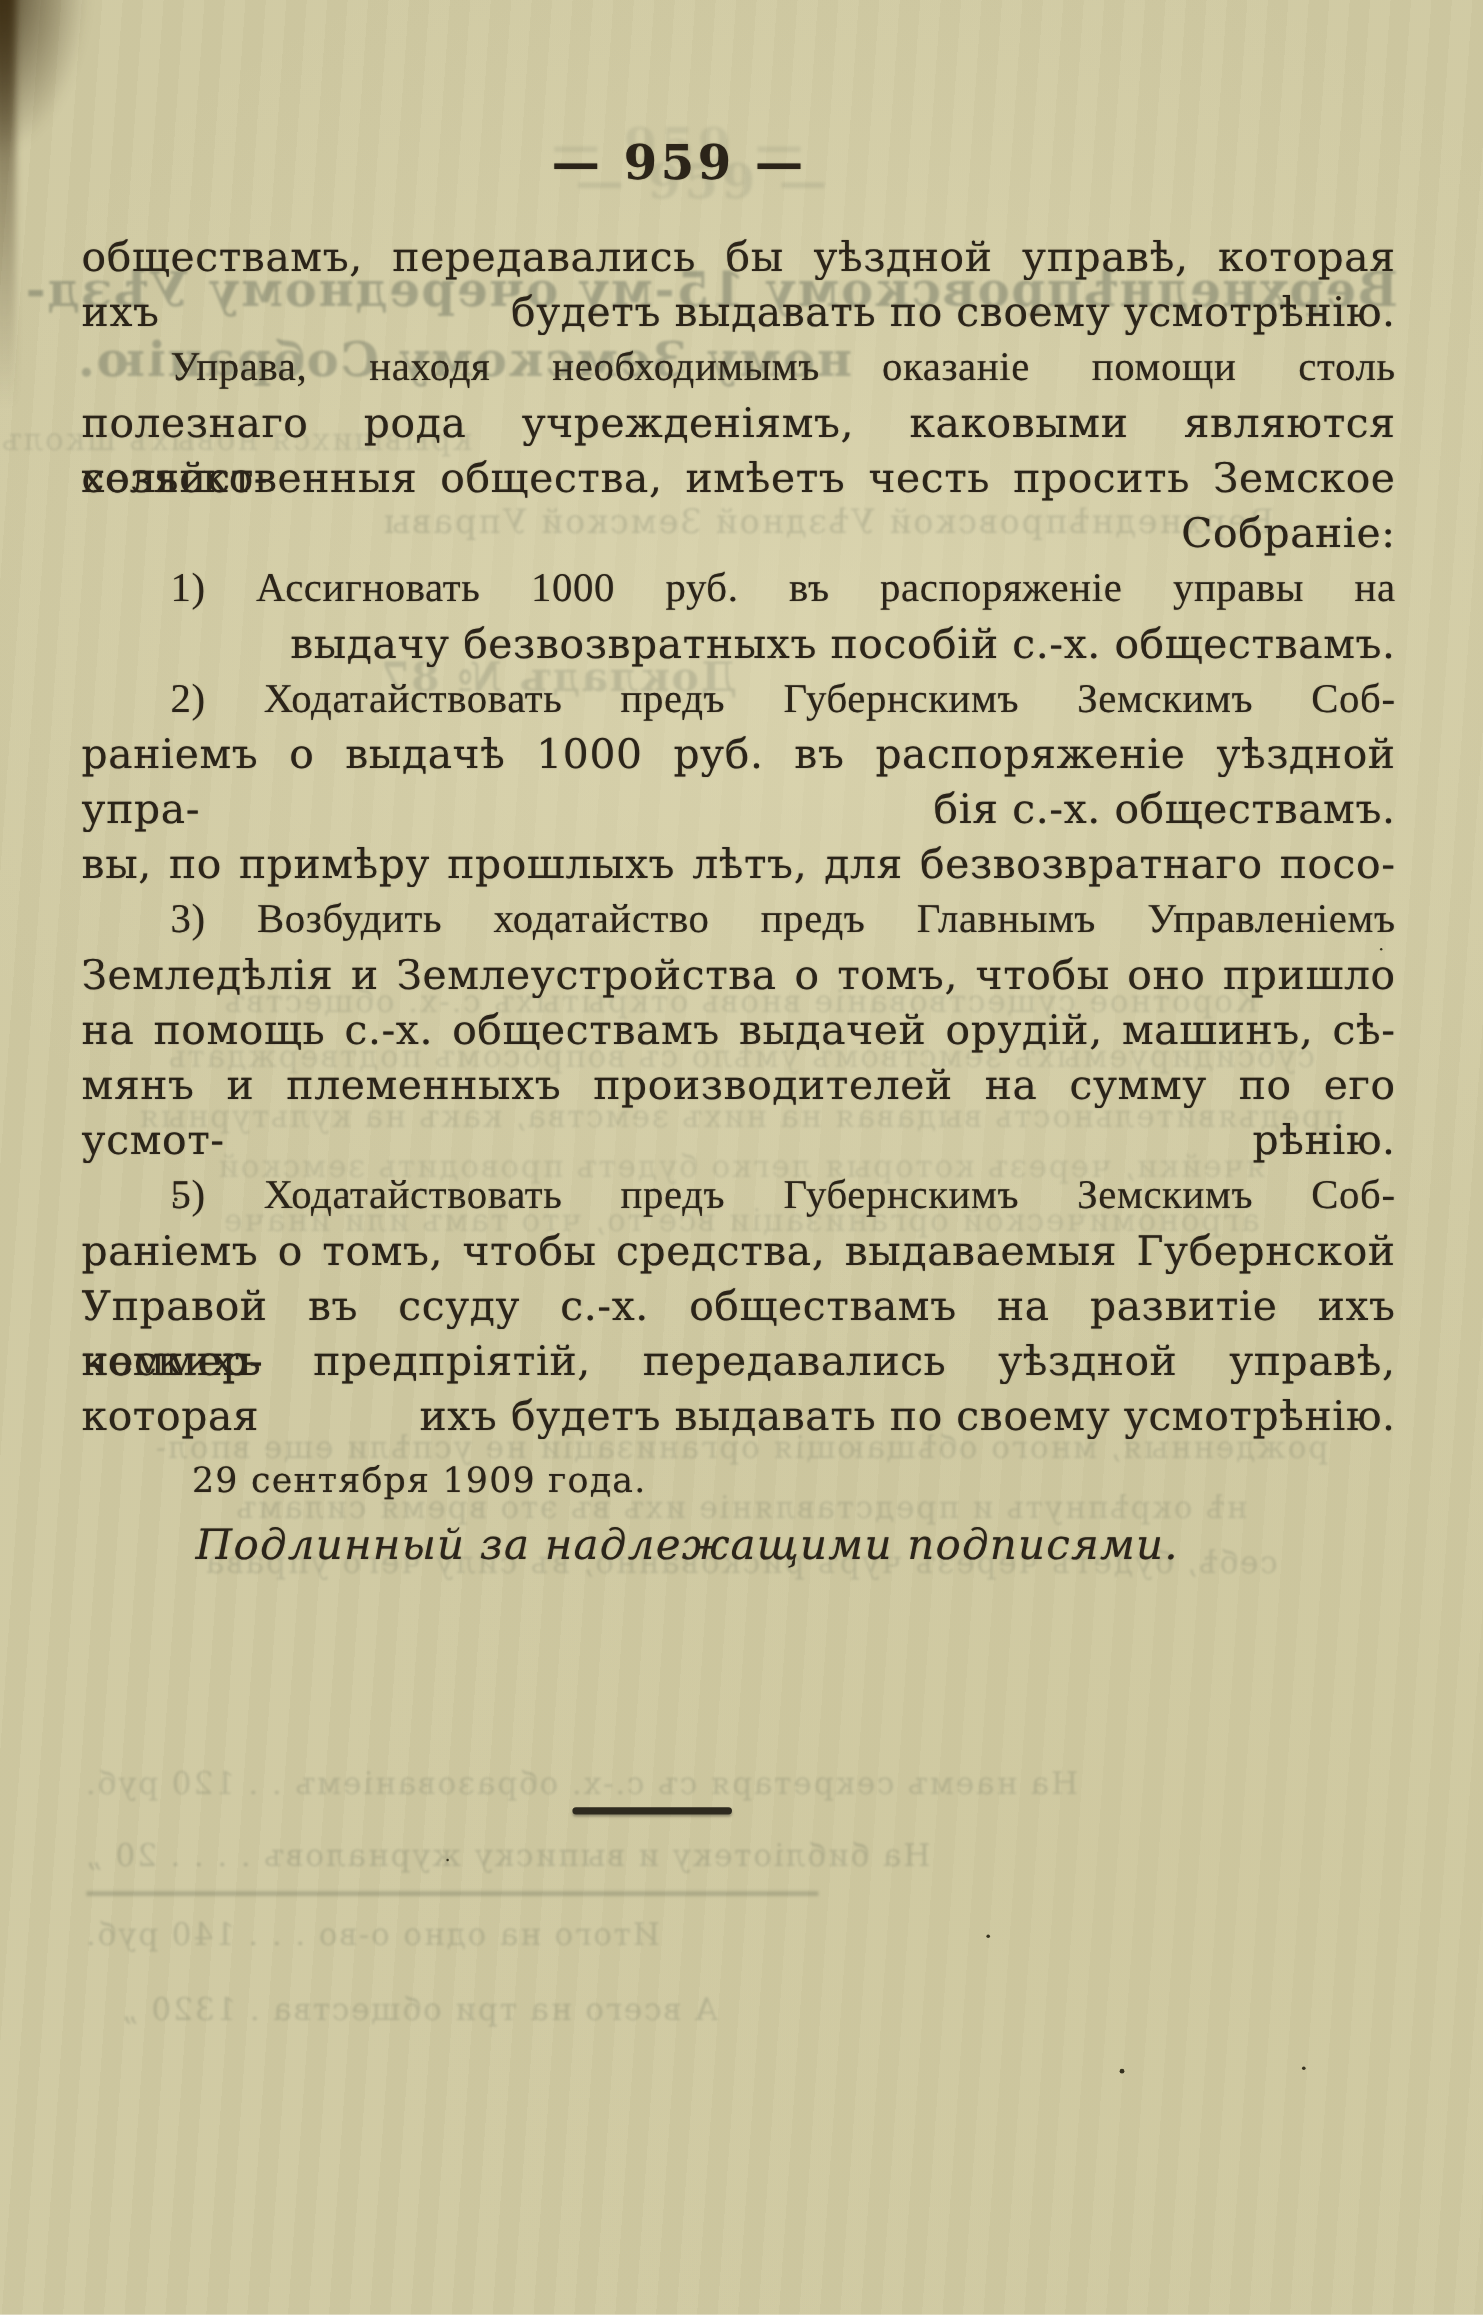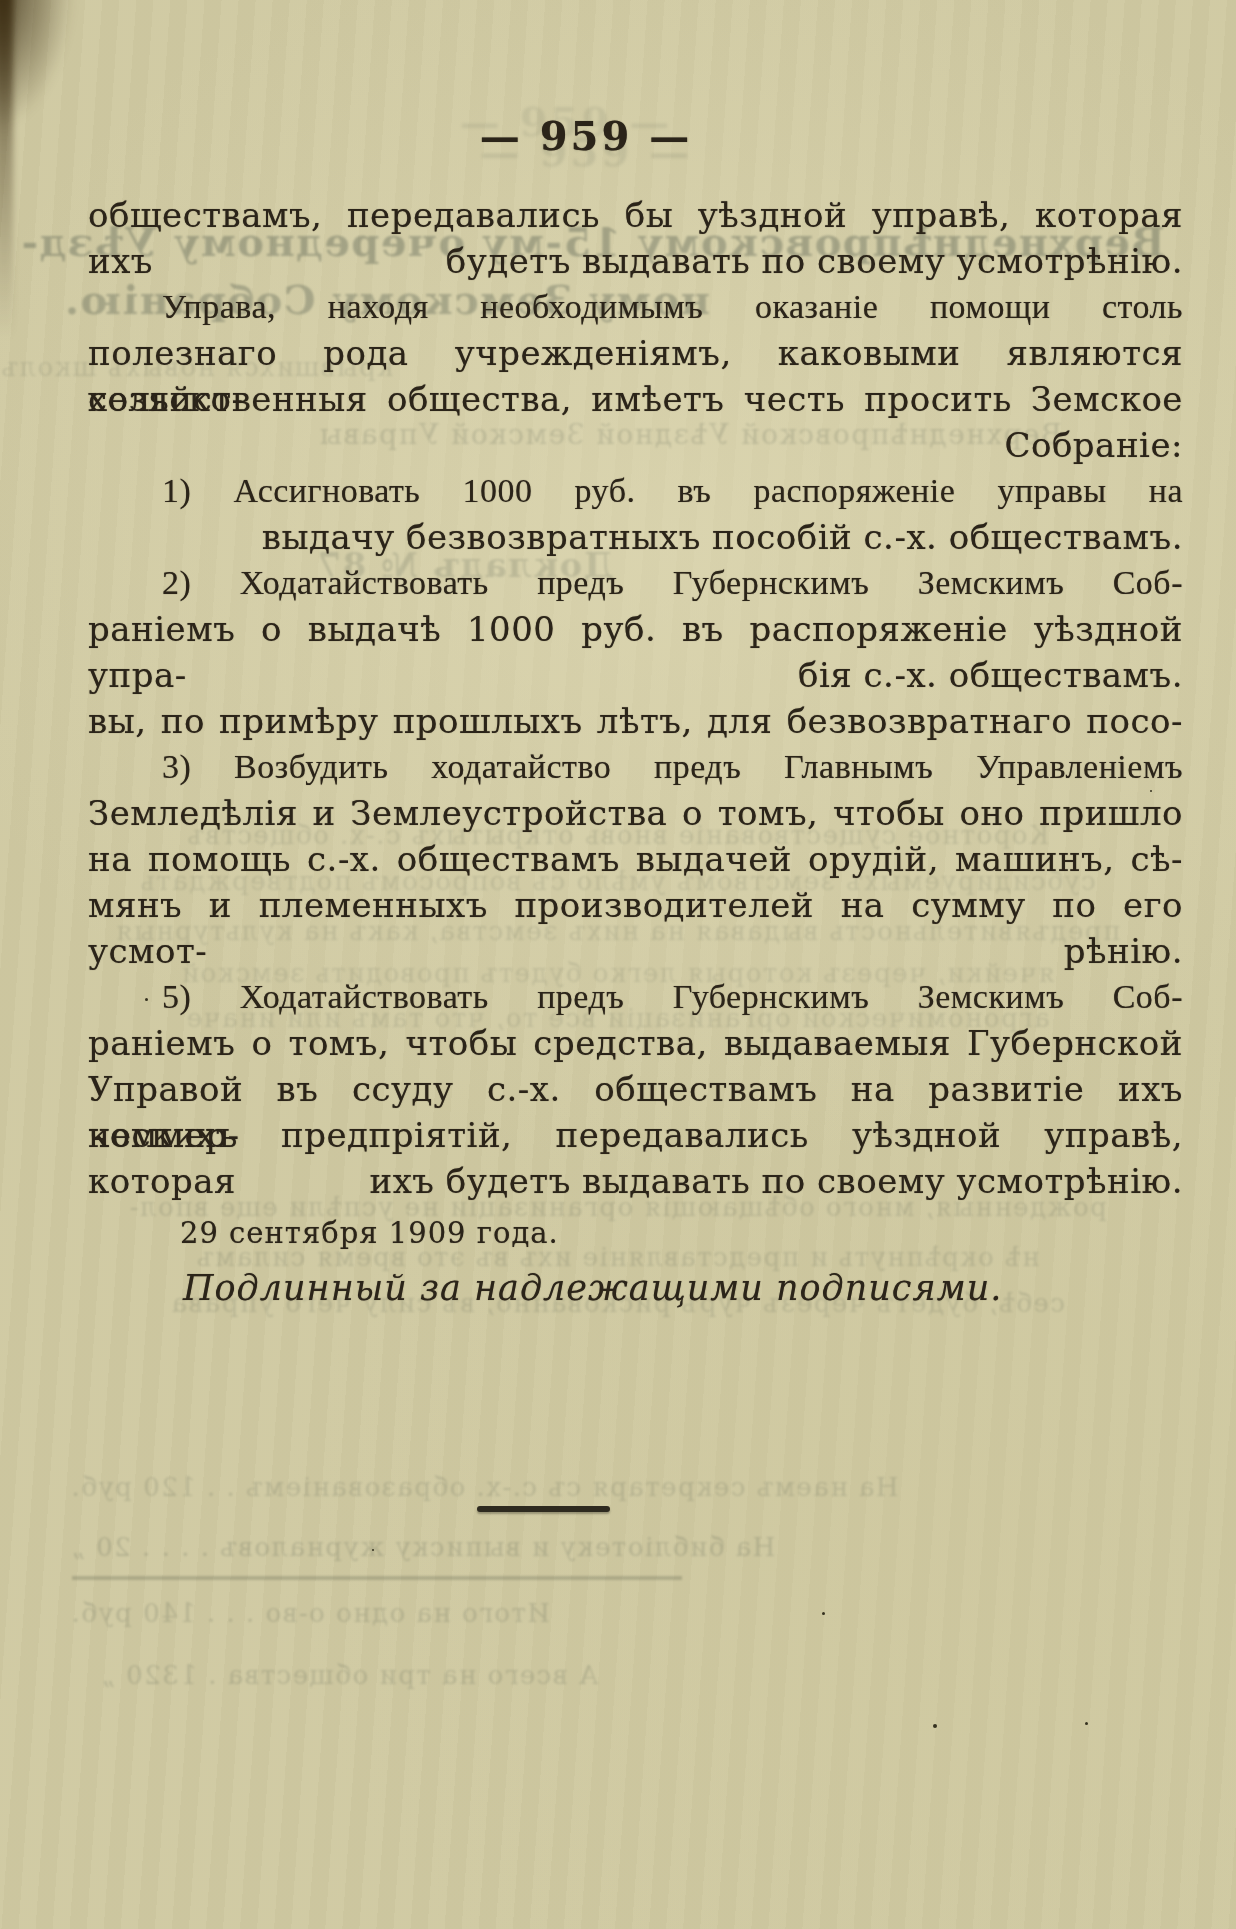--- a/index.html
+++ b/index.html
@@ -19,21 +19,21 @@
   .edge-left{
     position:absolute;left:-5px;top:-12px;width:18px;height:370px;
     background:linear-gradient(180deg, rgba(57,42,16,0.85), rgba(57,42,16,0.35) 45%, rgba(57,42,16,0) 95%);
     filter:blur(3px);
   }
   .edge-corner{
     position:absolute;left:-14px;top:-16px;width:90px;height:150px;
     background:radial-gradient(ellipse at 0% 0%, rgba(48,34,10,0.9), rgba(48,34,10,0) 70%);
     filter:blur(4px);
   }
-  .ink{text-shadow:0 0 1px rgba(43,36,25,0.55);margin-left:20px;}
+  .ink{text-shadow:0 0 1px rgba(43,36,25,0.55);}
   .page-number{
     position:absolute;top:112px;left:0;width:1132px;text-align:center;
     font-size:40px;font-weight:bold;letter-spacing:3px;
   }
   .pn-setoff{
     position:absolute;left:0;width:1132px;text-align:center;
     font-size:40px;font-weight:bold;letter-spacing:3px;
     color:#6a705c;filter:blur(1.5px);
   }
   .pn-setoff.a{top:98px;opacity:0.14;}

